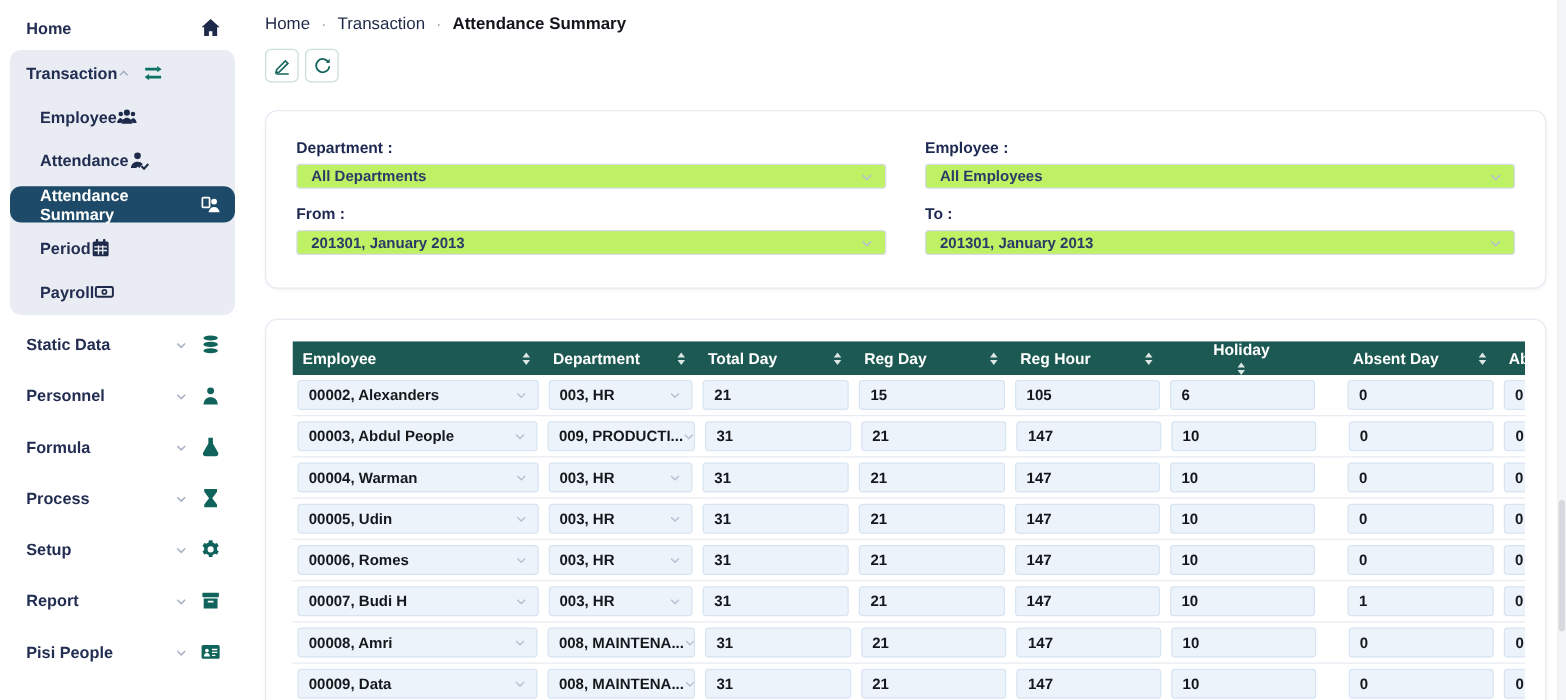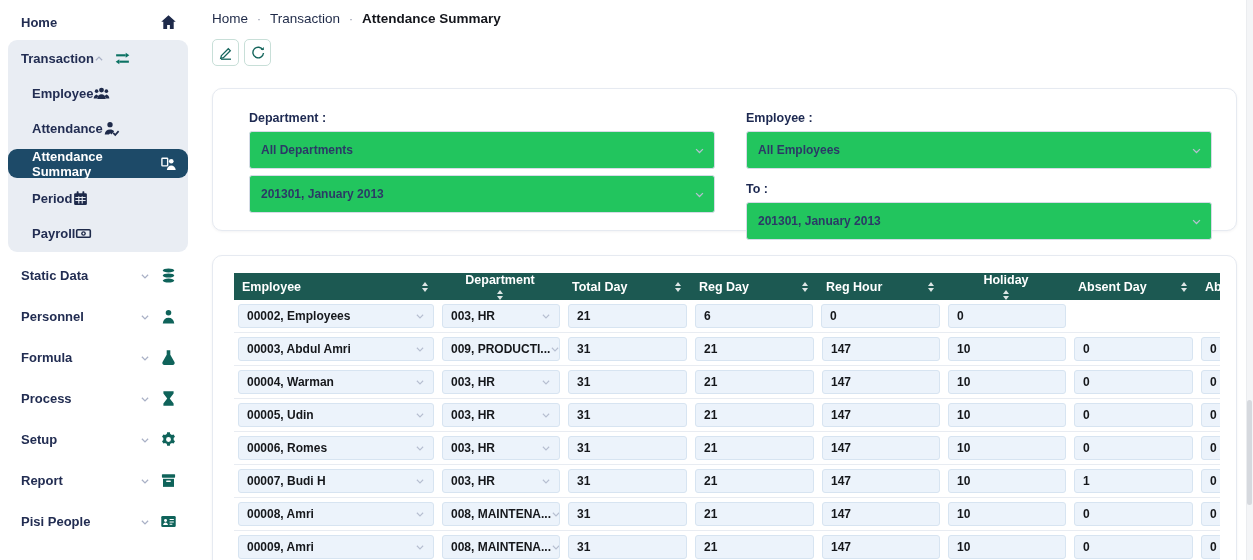--- a/index.html
+++ b/index.html
@@ -31,47 +31,47 @@
   .breadcrumb{ position:absolute; top:11px; left:0; display:flex; align-items:center; gap:9px;
     font-size:13.5px; color:#1e2947; }
   .breadcrumb .sep{ color:#8a90a5; font-size:12px; }
   .breadcrumb .current{ font-weight:700; color:#14161c; }
   .toolbar{ position:absolute; top:39px; left:0; display:flex; gap:5px; }
   .tool-btn{ width:27px; height:27px; background:#fff; border:1px solid #c8dfd8; border-radius:5px;
     display:flex; align-items:center; justify-content:center; color:#15655c; cursor:pointer; }
 
   .card{ position:absolute; left:0; width:1025px; background:#fff;
     border:1px solid var(--card-bd); border-radius:10px; box-shadow:0 1px 3px rgba(16,24,40,.05); }
-  .filter-card{ top:88px; height:143px; padding:22px 24px 0 36px; display:flex; gap:31px; }
+  .filter-card{ top:88px; height:143px; padding:22px 24px 0 24px; display:flex; gap:31px; }
   .fcol{ flex:1; min-width:0; }
   .flabel{ font-size:12.5px; font-weight:700; color:#1d2951; }
-  .dropdown{ margin-top:6px; height:38px; border:1px solid #d6dbe7; border-radius:3px;
+  .dropdown{ margin-top:6px; height:20px; border:1px solid #d6dbe7; border-radius:3px;
     display:flex; align-items:center; justify-content:space-between; padding:0 9px 0 11px;
-    font-size:12px; font-weight:600; color:#2b3a66; cursor:pointer; background:#22c55e; }
+    font-size:12px; font-weight:600; color:#2b3a66; cursor:pointer; background:#bef264; }
   .frow2{ margin-top:13px; }
 
   .table-card{ top:255px; height:330px; }
   .table-wrap{ position:absolute; left:21px; top:17px; right:16px; bottom:0; overflow:hidden; }
   .thead{ display:flex; width:1089px; height:27px; background:var(--thead); }
   .th{ display:flex; align-items:center; justify-content:space-between;
     padding:0 10px 0 8px; color:#fff; font-size:12.5px; font-weight:700; cursor:pointer; }
   .sort{ display:flex; flex-direction:column; gap:2px; align-items:center; }
   .sort i{ display:block; width:0; height:0; border-left:3.5px solid transparent;
     border-right:3.5px solid transparent; }
   .sort .up{ border-bottom:4px solid rgba(255,255,255,.85); }
   .sort .down{ border-top:4px solid rgba(255,255,255,.85); }
   .trow{ display:flex; width:1089px; height:33px; padding-top:4px;
     border-bottom:1px solid #e8ecf2; }
   .tcell{ padding:0 4px; }
   .cellbox{ height:24px; border:1px solid var(--cell-bd); background:var(--cell-bg);
     border-radius:3px; display:flex; align-items:center; padding:0 8px;
     font-size:12px; font-weight:700; color:#15171b; white-space:nowrap; overflow:hidden; }
   .cellbox.select{ justify-content:space-between; cursor:pointer; }
-  .c0{ width:204px; } .c1{ width:126px;flex-direction:column; } .c2{ width:127px; } .c3{ width:127px;gap:40px; }
-  .c4{ width:126px; } .c5{ width:126px;flex-direction:column; } .c6{ width:127px; } .c7{ width:126px; }
+  .c0{ width:204px; } .c1{ width:126px; } .c2{ width:127px; } .c3{ width:127px;gap:40px; }
+  .c4{ width:126px; } .c5{ width:126px;flex-direction:column; } .c6{ width:127px;margin-left:18px; } .c7{ width:126px; }
 
   
   .scrollbar{ position:absolute; right:0; top:0; width:7px; height:560px;
     background:#f4f5f7; border-left:1px solid #ebedf0; }
   .scroll-thumb{ position:absolute; right:1px; top:400px; width:5px; height:105px;
     background:#d6d9de; border-radius:3px; cursor:pointer; }
 </style>
 </head>
 <body>
 
@@ -313,20 +313,21 @@
     <div class="fcol">
       <div class="flabel">Department :</div>
       <div class="dropdown">
         <span>All Departments</span>
         <span style="display:inline-flex">
             <svg width="11" height="11" viewBox="0 0 16 16">
               <path d="M3 6l5 5 5-5" fill="none" stroke="#b7bfd1" stroke-width="1.8"></path>
             </svg>
           </span>
       </div>
+      <div class="flabel frow2">From :</div>
       <div class="dropdown">
         <span>201301, January 2013</span>
         <span style="display:inline-flex">
             <svg width="11" height="11" viewBox="0 0 16 16">
               <path d="M3 6l5 5 5-5" fill="none" stroke="#b7bfd1" stroke-width="1.8"></path>
             </svg>
           </span>
       </div>
     </div>
     <div class="fcol">
@@ -404,41 +405,51 @@
             </span>
           </div>
         <div class="th c7">
             <span>Abs</span>
           </div>
       </div>
       <div id="tbody">
   <div class="trow">
     <div class="tcell c0">
               <div class="cellbox select">
-                <span class="cellval">00002, Employees</span>
+                <span class="cellval">00002, Alexanders</span>
                 <span style="display:inline-flex">
                   <svg width="10" height="10" viewBox="0 0 16 16">
                     <path d="M3 6l5 5 5-5" fill="none" stroke="#b7bfd1" stroke-width="1.8"></path>
                   </svg>
                 </span>
               </div>
             </div>
     <div class="tcell c1">
               <div class="cellbox select">
                 <span class="cellval">003, HR</span>
                 <span style="display:inline-flex">
                   <svg width="10" height="10" viewBox="0 0 16 16">
                     <path d="M3 6l5 5 5-5" fill="none" stroke="#b7bfd1" stroke-width="1.8"></path>
                   </svg>
                 </span>
               </div>
             </div>
     <div class="tcell c2">
               <div class="cellbox">
                 <span class="cellval">21</span>
+              </div>
+            </div>
+    <div class="tcell c3">
+              <div class="cellbox">
+                <span class="cellval">15</span>
+              </div>
+            </div>
+    <div class="tcell c4">
+              <div class="cellbox">
+                <span class="cellval">105</span>
               </div>
             </div>
     <div class="tcell c5">
               <div class="cellbox">
                 <span class="cellval">6</span>
               </div>
             </div>
     <div class="tcell c6">
               <div class="cellbox">
                 <span class="cellval">0</span>
@@ -447,21 +458,21 @@
     <div class="tcell c7">
               <div class="cellbox">
                 <span class="cellval">0</span>
               </div>
             </div>
   </div>
 
   <div class="trow">
     <div class="tcell c0">
               <div class="cellbox select">
-                <span class="cellval">00003, Abdul Amri</span>
+                <span class="cellval">00003, Abdul People</span>
                 <span style="display:inline-flex">
                   <svg width="10" height="10" viewBox="0 0 16 16">
                     <path d="M3 6l5 5 5-5" fill="none" stroke="#b7bfd1" stroke-width="1.8"></path>
                   </svg>
                 </span>
               </div>
             </div>
     <div class="tcell c1">
               <div class="cellbox select">
                 <span class="cellval">009, PRODUCTI...</span>
@@ -765,21 +776,21 @@
     <div class="tcell c7">
               <div class="cellbox">
                 <span class="cellval">0</span>
               </div>
             </div>
   </div>
 
   <div class="trow">
     <div class="tcell c0">
               <div class="cellbox select">
-                <span class="cellval">00009, Amri</span>
+                <span class="cellval">00009, Data</span>
                 <span style="display:inline-flex">
                   <svg width="10" height="10" viewBox="0 0 16 16">
                     <path d="M3 6l5 5 5-5" fill="none" stroke="#b7bfd1" stroke-width="1.8"></path>
                   </svg>
                 </span>
               </div>
             </div>
     <div class="tcell c1">
               <div class="cellbox select">
                 <span class="cellval">008, MAINTENA...</span>

